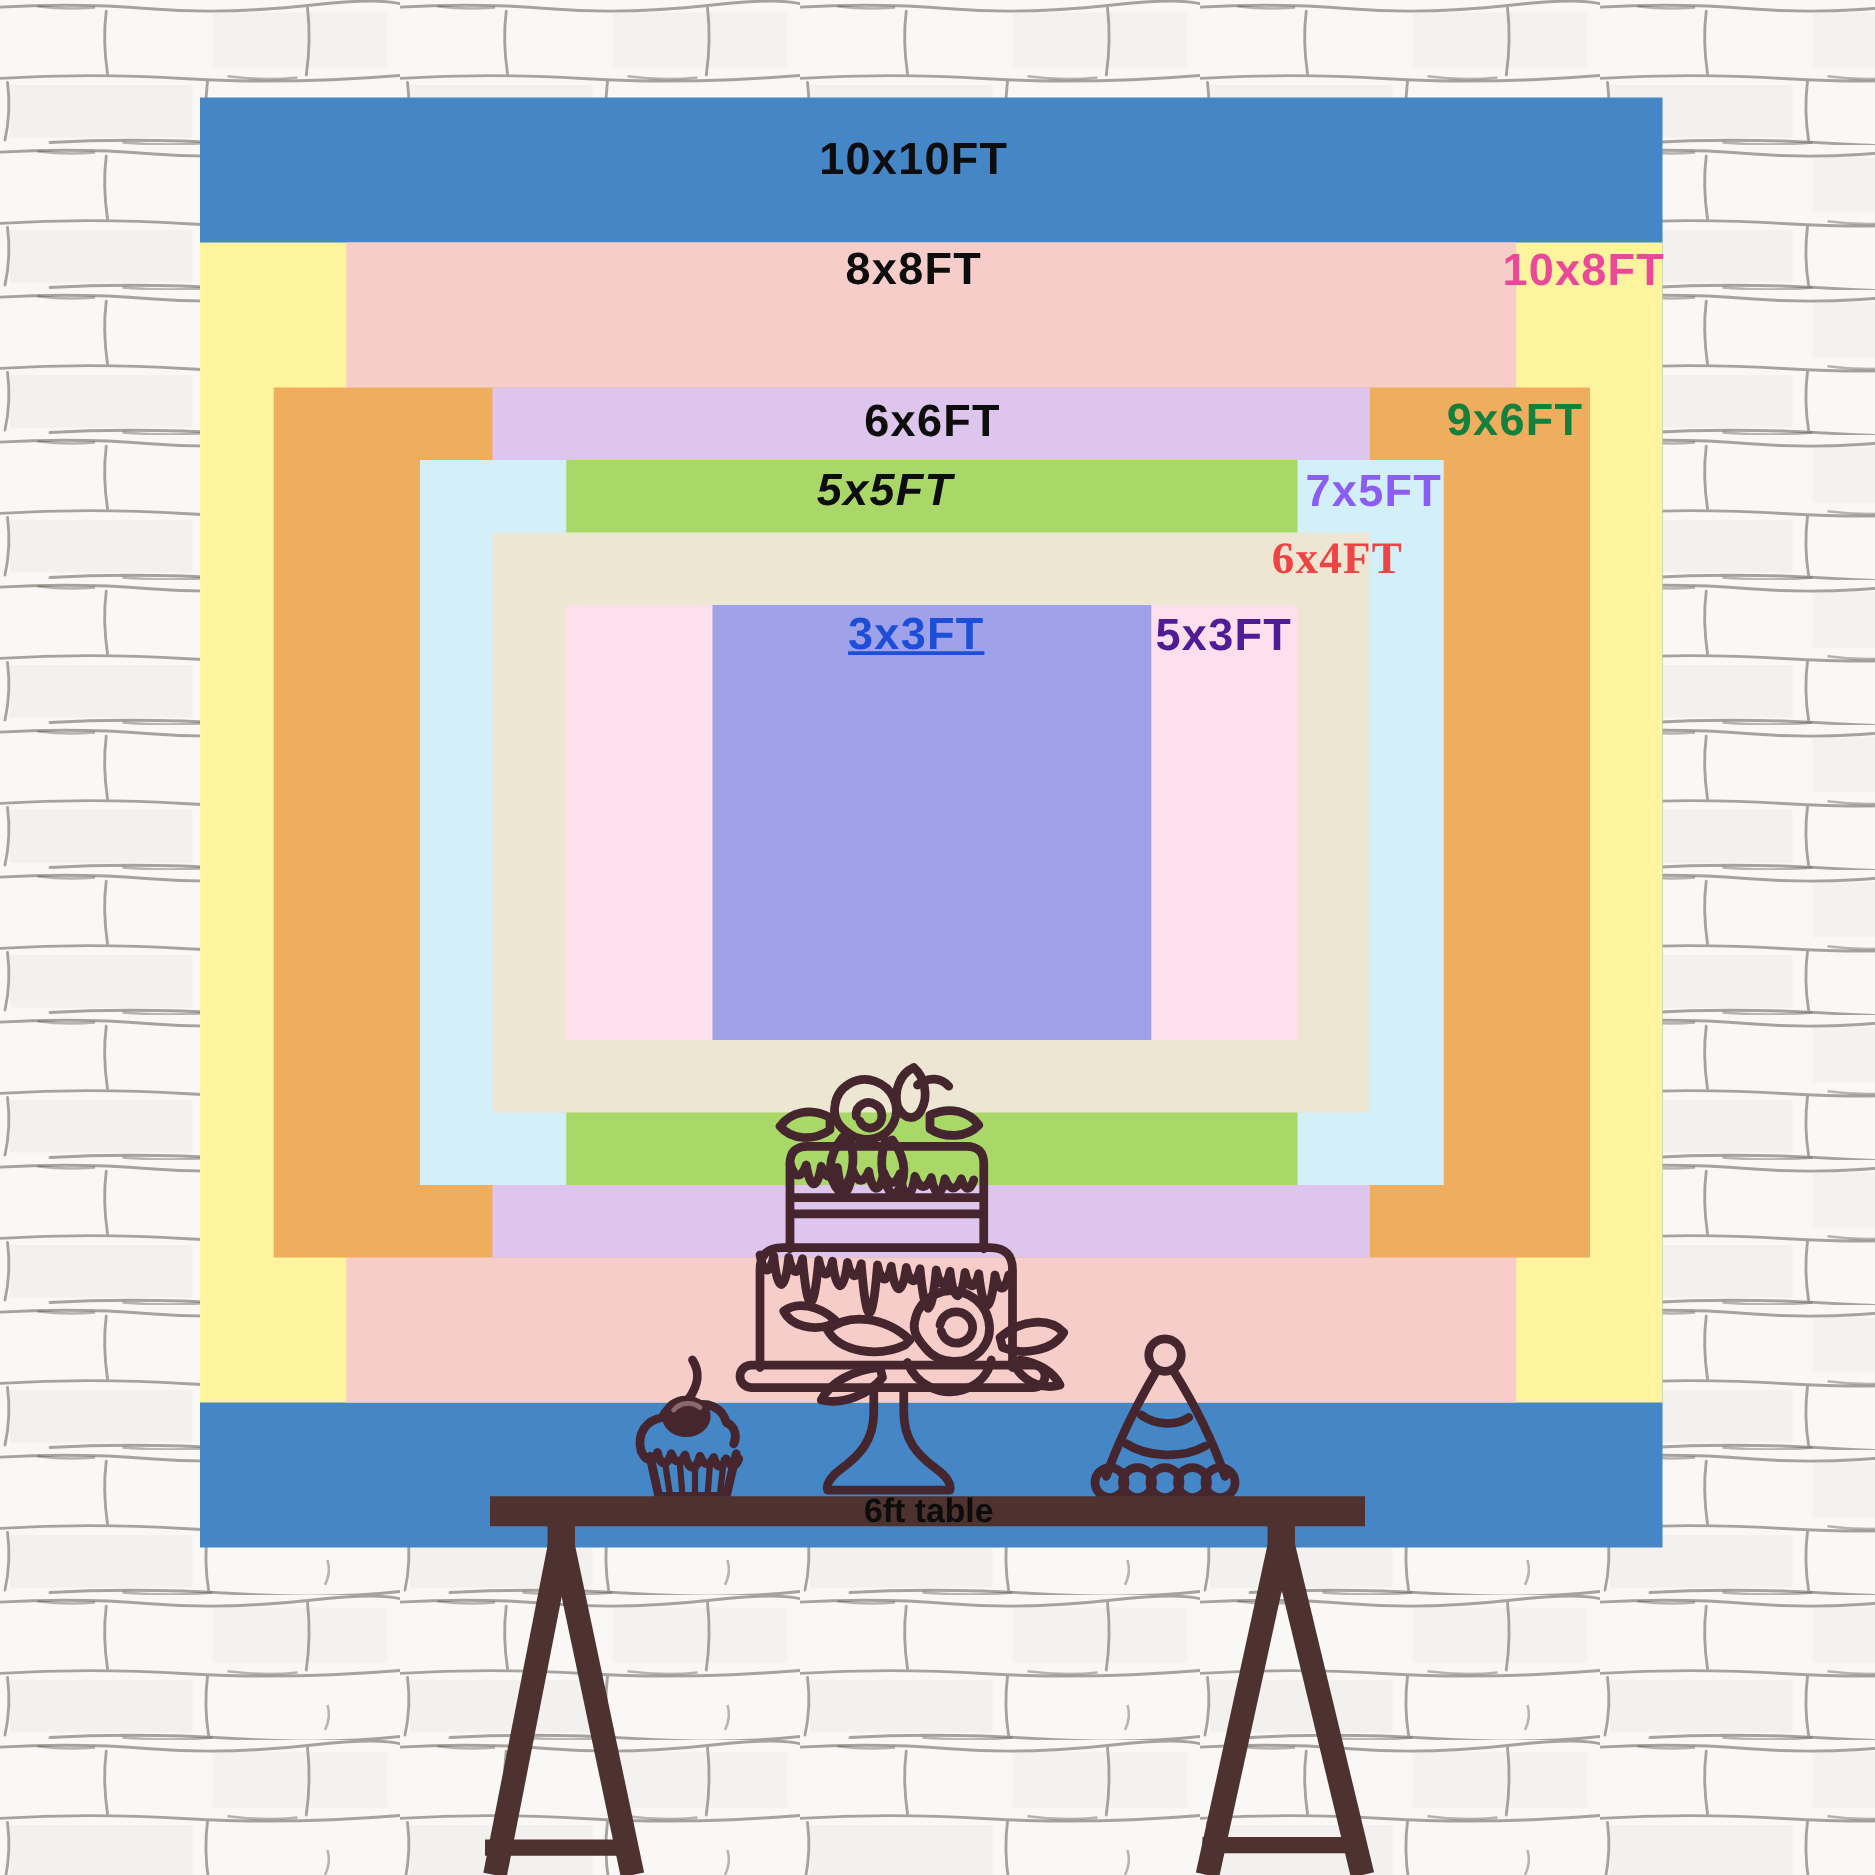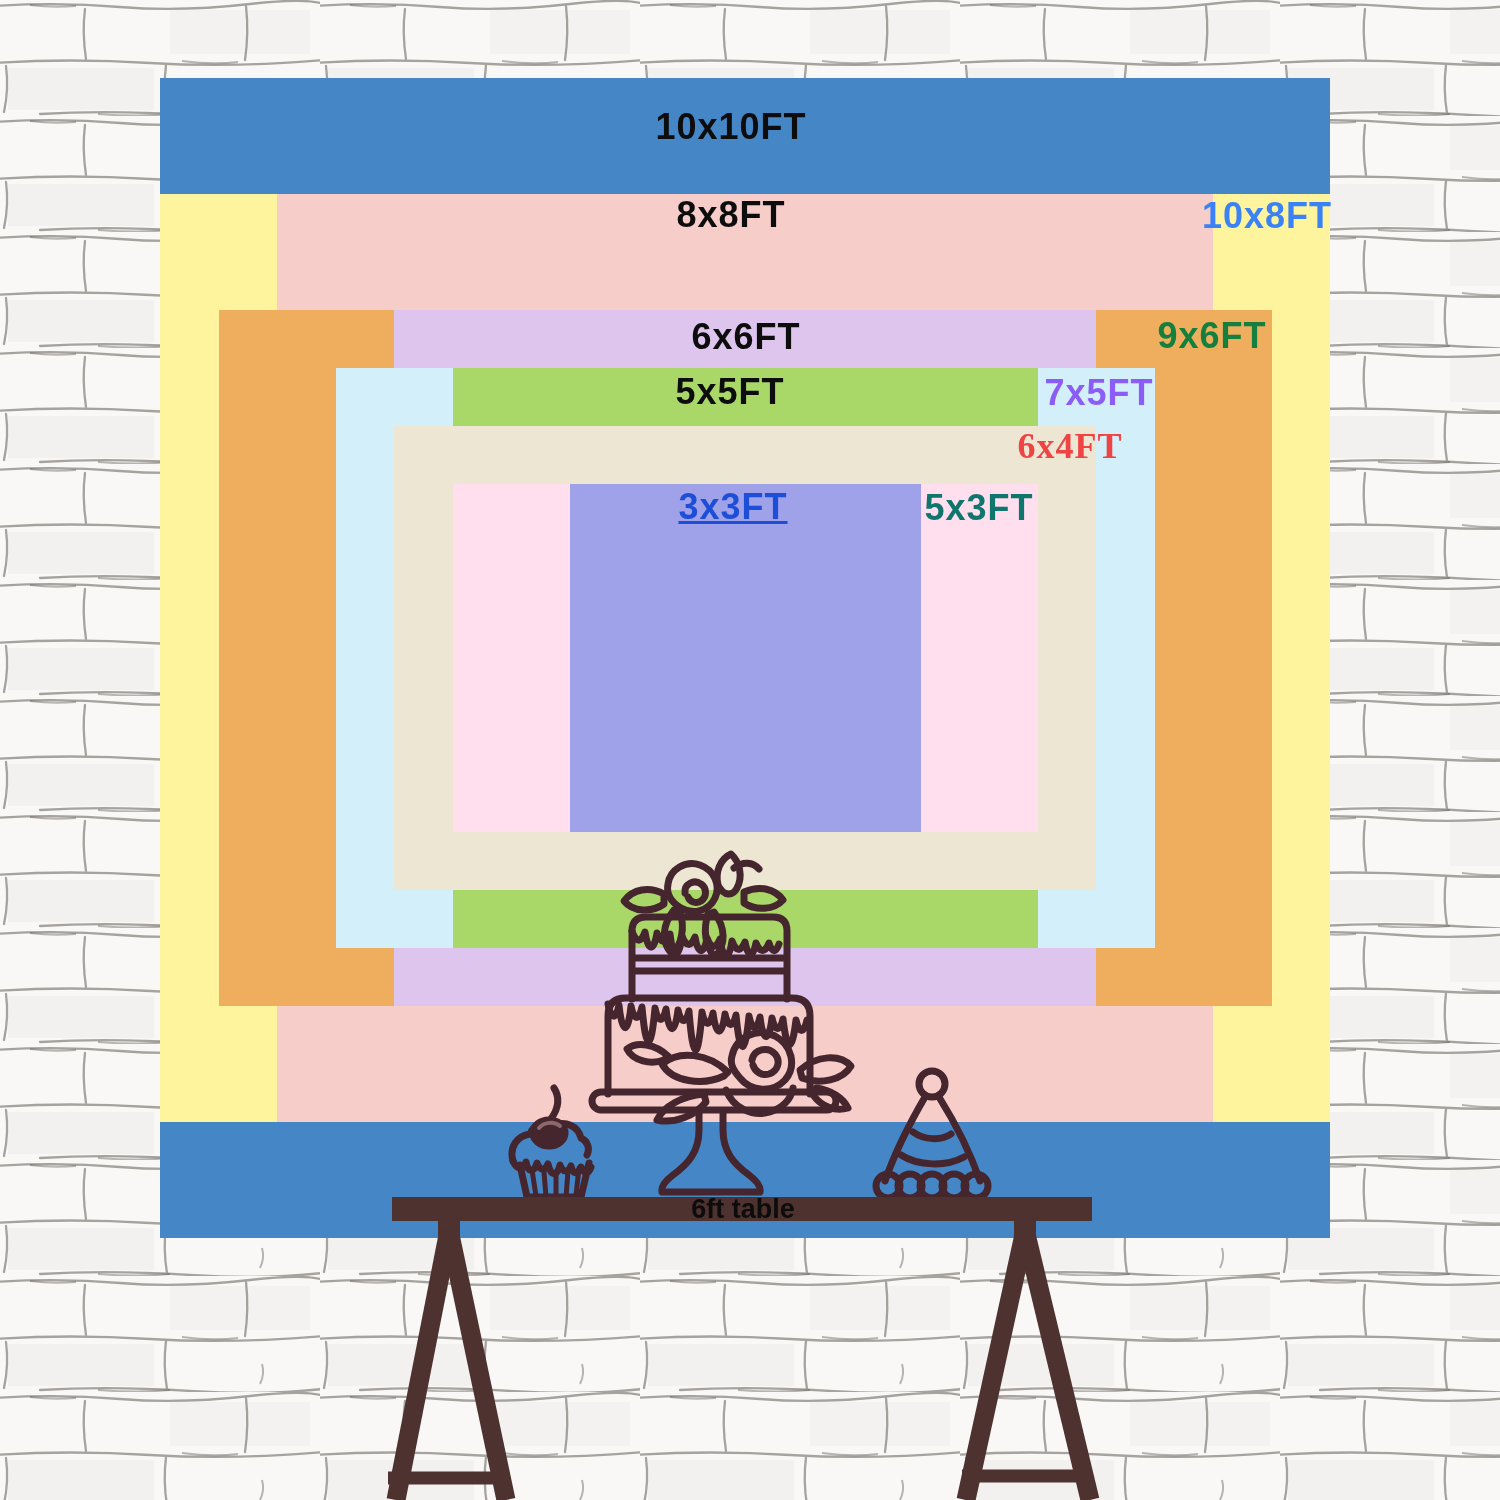--- a/index.html
+++ b/index.html
@@ -52,28 +52,28 @@
       <div class="size-rect" style="left: 0px; top: 116px; width: 1170px; height: 928px; background: rgb(253, 244, 157);"></div>
       <div class="size-rect" style="left: 117px; top: 116px; width: 936px; height: 928px; background: rgb(246, 205, 201);"></div>
       <div class="size-rect" style="left: 58.5px; top: 232px; width: 1053px; height: 696px; background: rgb(239, 174, 94);"></div>
       <div class="size-rect" style="left: 234px; top: 232px; width: 702px; height: 696px; background: rgb(221, 197, 237);"></div>
       <div class="size-rect" style="left: 175.5px; top: 290px; width: 819px; height: 580px; background: rgb(211, 239, 249);"></div>
       <div class="size-rect" style="left: 292.5px; top: 290px; width: 585px; height: 580px; background: rgb(170, 216, 104);"></div>
       <div class="size-rect" style="left: 234px; top: 348px; width: 702px; height: 464px; background: rgb(236, 230, 211);"></div>
       <div class="size-rect" style="left: 292.5px; top: 406px; width: 585px; height: 348px; background: rgb(255, 222, 238);"></div>
       <div class="size-rect" style="left: 409.5px; top: 406px; width: 351px; height: 348px; background: rgb(160, 162, 233);"></div>
       <div class="size-label" style="left: 571px; top: 49px; color: rgb(13, 13, 13);">10x10FT</div>
-      <div class="size-label" style="left: 1107px; top: 138px; color: #3b82f6;">10x8FT</div>
+      <div class="size-label" style="left: 1107px; top: 138px; color: #ec4899;">10x8FT</div>
       <div class="size-label" style="left: 571px; top: 137px; color: rgb(13, 13, 13);">8x8FT</div>
       <div class="size-label" style="left: 1052px; top: 258px; color: #15803d;">9x6FT</div>
       <div class="size-label" style="left: 570px; top: 259px; color: rgb(13, 13, 13); margin-left: 16px;">6x6FT</div>
       <div class="size-label" style="left: 939px; top: 315px; color: #8b5cf6;">7x5FT</div>
-      <div class="size-label" style="left: 570px; top: 314px; color: rgb(13, 13, 13);">5x5FT</div>
+      <div class="size-label" style="left: 548px; top: 314px; color: rgb(13, 13, 13); font-style: italic;">5x5FT</div>
       <div class="size-label" style="left: 910px; top: 368px; color: #ef4444; font-family: Liberation Serif, serif;">6x4FT</div>
-      <div class="size-label" style="left: 819px; top: 430px; color: #0f766e;">5x3FT</div>
+      <div class="size-label" style="left: 819px; top: 430px; color: #4c1d95;">5x3FT</div>
       <div class="size-label" style="left: 573px; top: 429px; color: #1d4ed8; text-decoration: underline;">3x3FT</div>
     </div>
 
   <svg class="furniture" width="1500" height="1500" viewBox="0 0 1500 1500">
 
     <g fill="none" stroke-width="7" stroke-linecap="round" stroke-linejoin="round" stroke="#46262e">
 
       <path d="M 668 884 c 2 -15 18 -24 32 -19 c 14 5 21 20 15 33 c -6 13 -22 17 -34 10 c -10 -6 -15 -14 -13 -24 z"></path>
       <path d="M 685 893 c -1 -9 9 -14 16 -9 c 6 4 6 13 0 17 c -5 3 -11 1 -13 -4"></path>
       <path d="M 718 885 c -3 -13 2 -26 13 -31 c 9 8 12 23 6 34 c -4 8 -13 9 -19 -3 z"></path>

